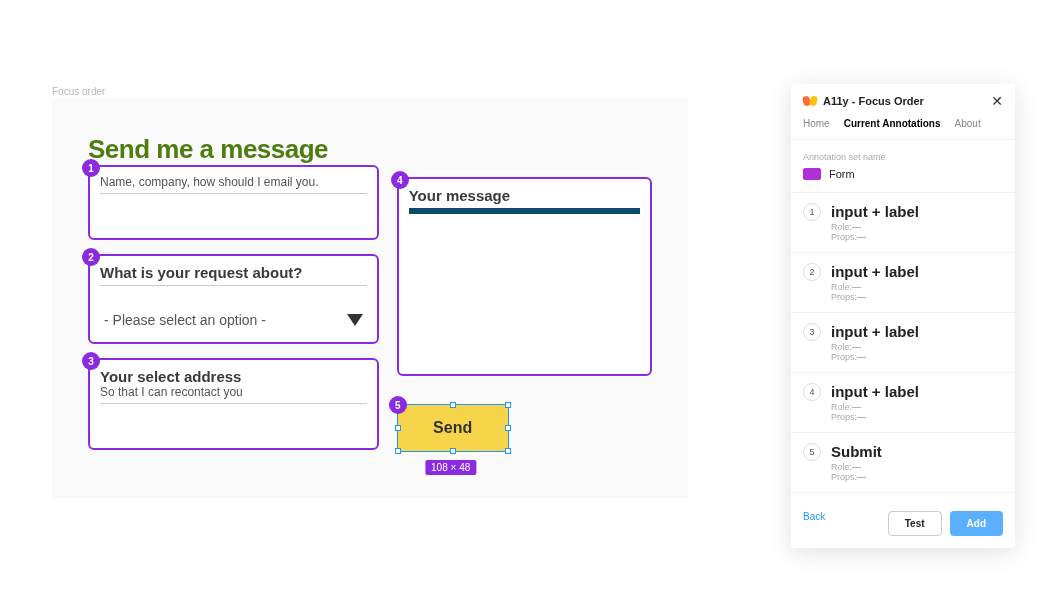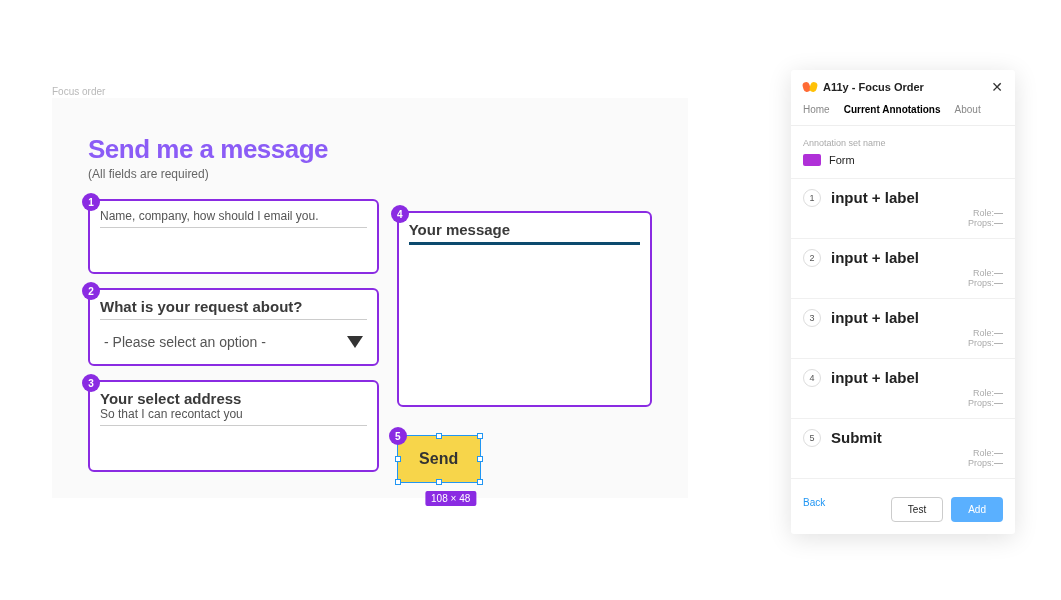--- a/index.html
+++ b/index.html
@@ -1,86 +1,85 @@
 <!DOCTYPE html>
 <html><head>
   <meta charset="utf-8">
   <style>
     * { box-sizing: border-box; margin: 0; padding: 0; font-family: -apple-system, BlinkMacSystemFont, 'Segoe UI', Arial, sans-serif; }
     body { background: #fff; width: 1061px; height: 600px; position: relative; overflow: hidden; }
 
     .frame-label { position: absolute; left: 52px; top: 86px; font-size: 10px; color: #b9b9b9; }
     .canvas { position: absolute; left: 52px; top: 98px; width: 636px; height: 400px; background: #fafafa; padding: 36px 36px 0 36px; }
 
-    .form-title { font-size: 26px; font-weight: 700; color: #8b5cf6; letter-spacing: -0.5px; }
+    .form-title { font-size: 26px; font-weight: 700; color: #4d7c0f; letter-spacing: -0.5px; }
     .form-subtitle { font-size: 12px; color: #666; margin-top: 2px; margin-bottom: 18px; }
 
     .form-grid { display: flex; gap: 18px; }
     .form-col { display: flex; flex-direction: column; gap: 14px; }
     .col-left { width: 296px; }
     .col-right { width: 260px; margin-top: 12px; }
 
     .field-box { position: relative; border: 2px solid #8a2be2; border-radius: 6px; background: #fff; padding: 8px 10px 10px; }
     .field-label { font-size: 15px; font-weight: 700; color: #3a3a3a; }
     .field-desc { font-size: 12px; color: #555; border-bottom: 1px solid #ccc; padding-bottom: 4px; }
     .field-space { height: 34px; }
     .tall .field-space { height: 150px; }
 
     .badge { position: absolute; left: -8px; top: -8px; width: 18px; height: 18px; background: #8a2be2; color: #fff; border-radius: 50%; font-size: 10px; font-weight: 700; display: flex; align-items: center; justify-content: center; z-index: 2; }
 
-    .select-row { display: flex; align-items: center; justify-content: space-between; margin-top: 10px; font-size: 14px; color: #555; padding: 4px 4px 4px 4px; }
+    .select-row { display: flex; align-items: center; justify-content: space-between; margin-top: 22px; font-size: 14px; color: #555; padding: 4px 4px 4px 4px; }
     .select-row .tri { width: 0; height: 0; border-left: 8px solid transparent; border-right: 8px solid transparent; border-top: 12px solid #333; }
 
     .send-wrap { position: relative; margin-top: 14px; width: 108px; }
-    .send-btn { width: 84px; height: 48px; background: #f7d54a; color: #333; font-size: 16px; font-weight: 600; border: 1px solid #2196f3; display: flex; align-items: center; justify-content: center; cursor: pointer; position: relative; }
+    .send-btn { width: 112px; height: 48px; background: #f7d54a; color: #333; font-size: 16px; font-weight: 600; border: 1px solid #2196f3; display: flex; align-items: center; justify-content: center; cursor: pointer; position: relative; }
     .sel-handle { position: absolute; width: 6px; height: 6px; background: #fff; border: 1px solid #2196f3; }
     .h-tl { left: -3px; top: -3px; } .h-tr { right: -3px; top: -3px; }
     .h-bl { left: -3px; bottom: -3px; } .h-br { right: -3px; bottom: -3px; }
     .h-ml { left: -3px; top: 50%; margin-top: -3px; } .h-mr { right: -3px; top: 50%; margin-top: -3px; }
     .h-mt { left: 50%; top: -3px; margin-left: -3px; } .h-mb { left: 50%; bottom: -3px; margin-left: -3px; }
     .dim-label { position: absolute; left: 50%; transform: translateX(-50%); top: 56px; background: #8a2be2; color: #fff; font-size: 10px; padding: 2px 6px; border-radius: 2px; white-space: nowrap; }
     .send-badge { position: absolute; left: -8px; top: -8px; width: 18px; height: 18px; background: #8a2be2; color: #fff; border-radius: 50%; font-size: 10px; font-weight: 700; display: flex; align-items: center; justify-content: center; z-index: 3; }
 
     
-    .panel { position: absolute; right: 46px; top: 70px; width: 224px; background: #fff; border-radius: 3px; box-shadow: 0 4px 24px rgba(0,0,0,0.12); display: flex; flex-direction: column; font-size: 11px; }
+    .panel { position: absolute; right: 46px; top: 84px; width: 224px; background: #fff; border-radius: 3px; box-shadow: 0 4px 24px rgba(0,0,0,0.12); display: flex; flex-direction: column; font-size: 11px; }
     .panel-header { display: flex; align-items: center; justify-content: space-between; padding: 10px 12px; }
     .panel-title-wrap { display: flex; align-items: center; gap: 6px; }
     .logo-icon { width: 14px; height: 14px; position: relative; }
     .logo-icon::before { content: ''; position: absolute; left: 0; top: 2px; width: 7px; height: 10px; background: #ff6b35; border-radius: 4px 4px 4px 4px; transform: rotate(-15deg); }
     .logo-icon::after { content: ''; position: absolute; right: 0; top: 2px; width: 7px; height: 10px; background: #ffc107; border-radius: 4px; transform: rotate(15deg); }
     .panel-title { font-size: 11px; font-weight: 700; color: #222; }
     .close-x { font-size: 14px; color: #333; cursor: pointer; line-height: 1; }
     .tabs { display: flex; gap: 14px; padding: 0 12px 10px; border-bottom: 1px solid #eee; }
     .tab { font-size: 10px; color: #888; cursor: pointer; }
     .tab.active { color: #000; font-weight: 700; }
     .set-name-label { font-size: 9px; color: #aaa; padding: 12px 12px 6px; }
     .set-row { display: flex; align-items: center; gap: 8px; padding: 0 12px 12px; border-bottom: 1px solid #f0f0f0; }
     .set-swatch { width: 18px; height: 12px; background: #b030d8; border-radius: 2px; }
     .set-name { font-size: 11px; color: #222; }
     .anno-item { display: flex; gap: 10px; padding: 10px 12px; border-bottom: 1px solid #f0f0f0; }
     .anno-num { width: 18px; height: 18px; border: 1px solid #ddd; border-radius: 50%; display: flex; align-items: center; justify-content: center; font-size: 9px; color: #555; flex-shrink: 0; background: #fff; }
     .anno-body { flex: 1; }
     .anno-label { font-size: 15px; font-weight: 700; color: #222; margin-bottom: 2px; }
-    .anno-prop { font-size: 9px; color: #aaa; display: flex; justify-content: flex-end; align-items: center; }
+    .anno-prop { font-size: 9px; color: #aaa; display: flex; justify-content: flex-start; align-items: center; }
     .anno-prop .dash { color: #888; }
     .panel-footer { display: flex; align-items: flex-start; justify-content: space-between; padding: 12px; margin-top: 6px; }
     .back-link { font-size: 10px; color: #2196f3; cursor: pointer; }
-    .footer-btns { display: flex; gap: 8px; }
+    .footer-btns { display: flex; gap: 8px; font-weight: bold; }
     .btn { font-size: 10px; padding: 6px 16px; border-radius: 4px; cursor: pointer; border: 1px solid transparent; }
     .btn-test { background: #fff; border-color: #ccc; color: #222; }
     .btn-add { background: #5ab0ff; color: #fff; }
   </style>
 </head>
 <body>
 
 <div class="frame-label">Focus order</div>
 
 <div class="canvas">
   <div class="form-title">Send me a message</div>
-  <div class="form-subtitle">(All fields are required)</div>
 
   <div class="form-grid">
     <div class="form-col col-left">
       <div class="field-box">
         <div class="badge">1</div>
         <div class="field-desc">Name, company, how should I email you.</div>
         <div class="field-space"></div>
       </div>
 
       <div class="field-box">
@@ -96,21 +95,21 @@
         <div class="badge">3</div>
         <div class="field-label">Your select address</div>
         <div class="field-desc">So that I can recontact you</div>
         <div class="field-space"></div>
       </div>
     </div>
 
     <div class="form-col col-right">
       <div class="field-box tall">
         <div class="badge">4</div>
-        <div class="field-label" style="border-bottom:3px solid #0c4a6e;padding-bottom:4px;">Your message</div>
+        <div class="field-label" style="border-bottom:6px solid #0c4a6e;padding-bottom:4px;">Your message</div>
         <div class="field-space"></div>
       </div>
 
       <div class="send-wrap">
         <div class="send-badge">5</div>
         <div class="send-btn">
           <span>Send</span>
           <span class="sel-handle h-tl"></span>
           <span class="sel-handle h-tr"></span>
           <span class="sel-handle h-bl"></span>

